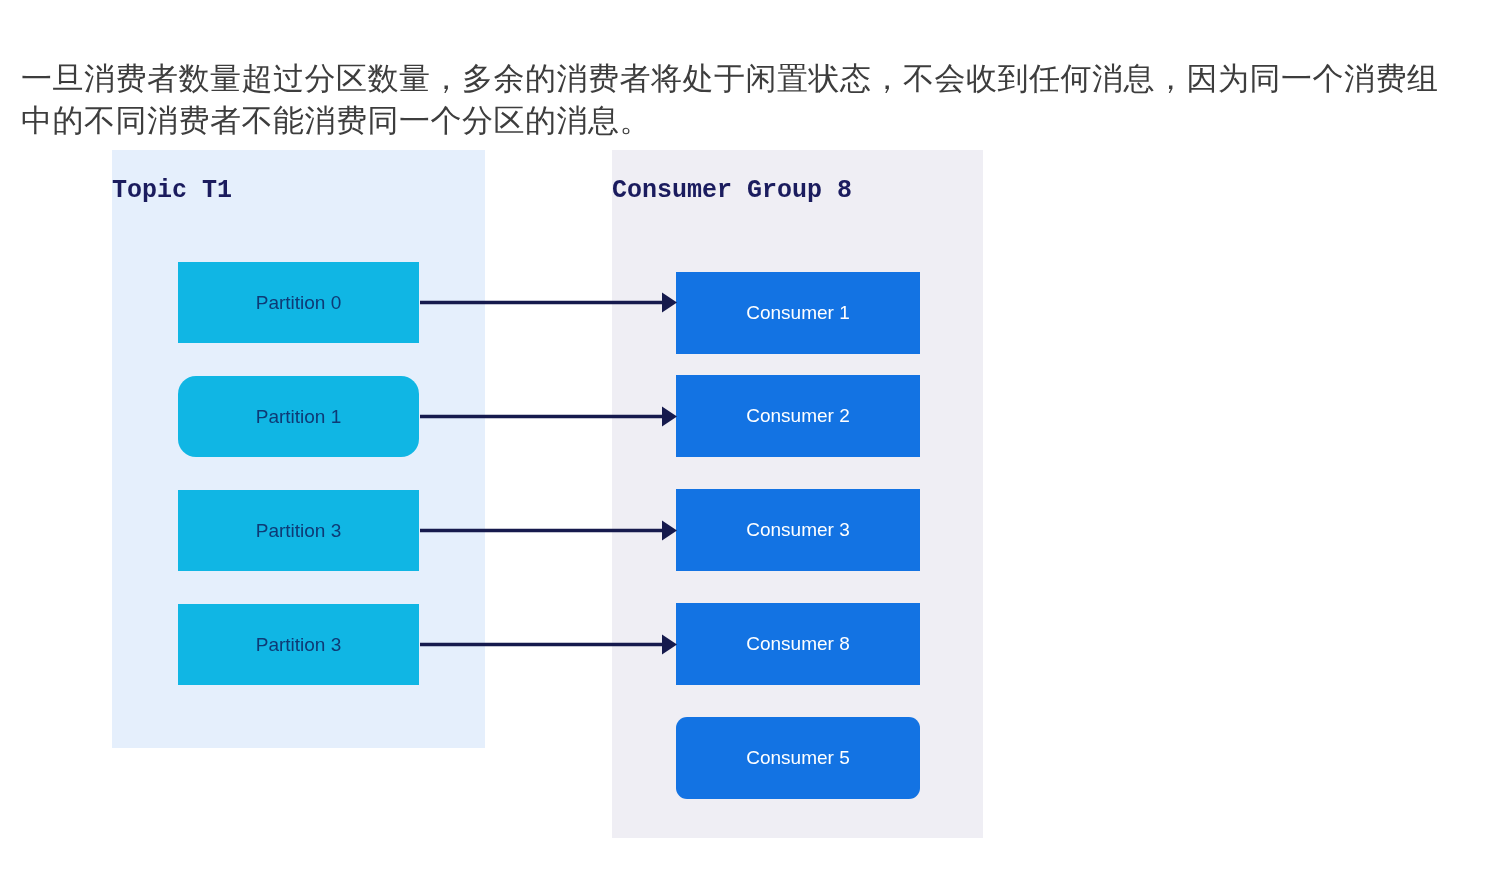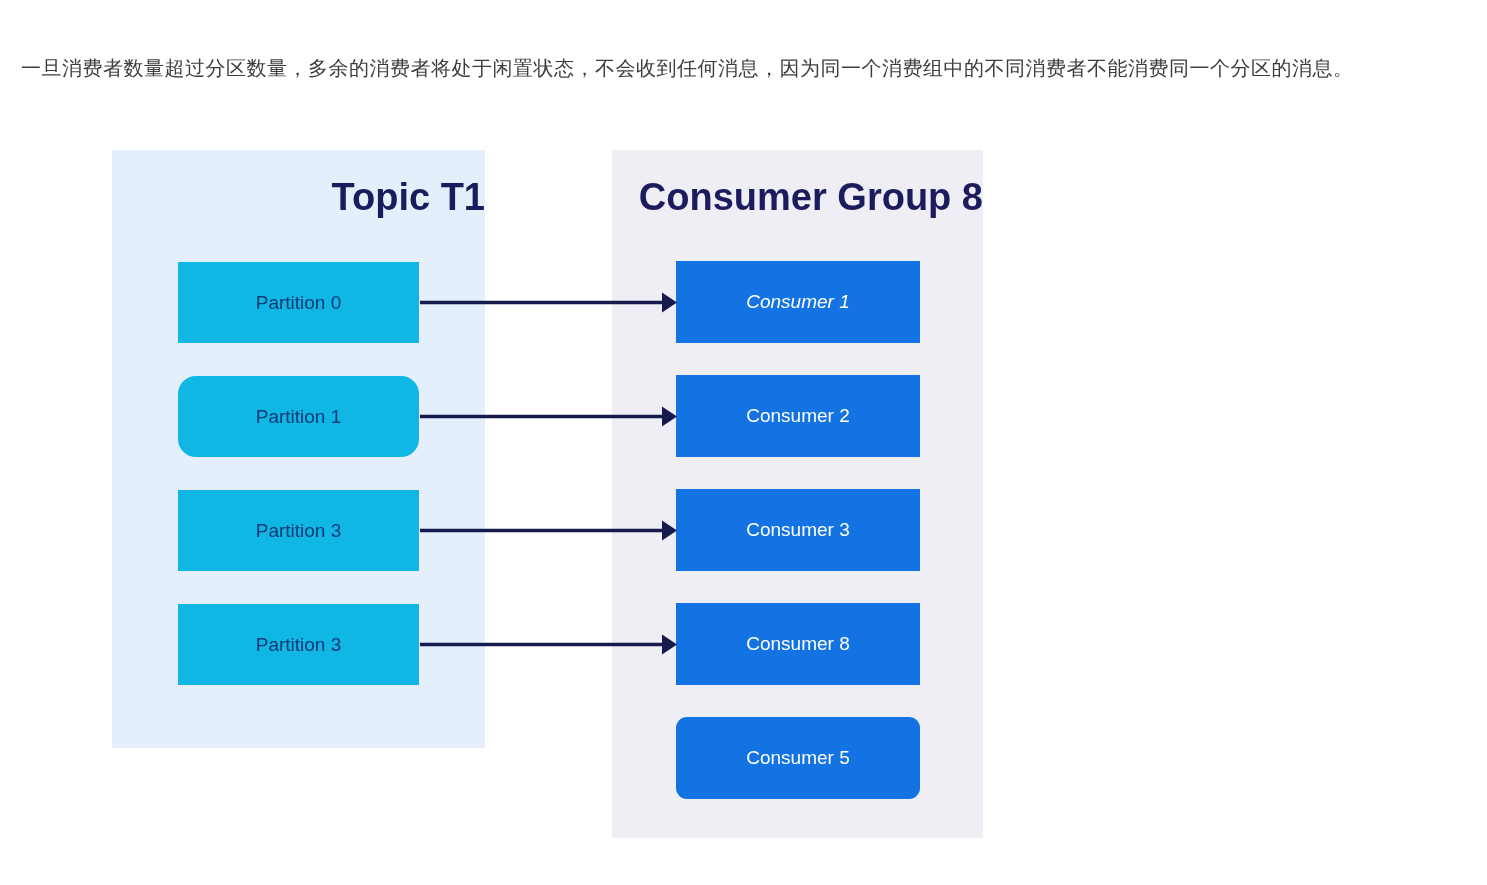--- a/index.html
+++ b/index.html
@@ -12,21 +12,21 @@
     position: relative;
     width: 1487px;
     height: 885px;
     overflow: hidden;
   }
   .intro {
     position: absolute;
     left: 21px;
     top: 27px;
     width: 1448px;
-    font-size: 20px;
+    font-size: 31px;
     line-height: 42px;
     color: var(--intro-text, #3d3d3d);
     letter-spacing: 0.5px;
   }
   .diagram {
     position: absolute;
     left: 0;
     top: 0;
     width: 1487px;
     height: 885px;
@@ -46,25 +46,26 @@
     top: 150px;
     width: 371px;
     height: 688px;
     background: var(--consumer-panel-bg, #efeef4);
   }
   .panel-title {
     position: absolute;
     top: 26px;
     left: 0;
     right: 0;
-    text-align: right;
-    font-size: 38px;
+    text-align: left;
+    font-size: 25px;
     font-weight: bold;
     color: var(--title-text, #1b1c5e);
     white-space: nowrap;
+    font-family: Liberation Mono, monospace;
   }
   .node-box {
     position: absolute;
     display: flex;
     align-items: center;
     justify-content: center;
     font-size: 19px;
     white-space: nowrap;
   }
   .partition-box {
@@ -101,21 +102,21 @@
 
   <div class="panel panel-consumer">
     <div class="panel-title">Consumer Group 8</div>
   </div>
 
   <div id="nodes-layer">
       <div class="node-box partition-box" style="top: 262px;">Partition 0</div>
       <div class="node-box partition-box" style="top: 376px; border-radius: 18px;">Partition 1</div>
       <div class="node-box partition-box" style="top: 490px;">Partition 3</div>
       <div class="node-box partition-box" style="top: 604px;">Partition 3</div>
-      <div class="node-box consumer-box" style="top: 261px; font-style: italic;">Consumer 1</div>
+      <div class="node-box consumer-box" style="top: 272px;">Consumer 1</div>
       <div class="node-box consumer-box" style="top: 375px;">Consumer 2</div>
       <div class="node-box consumer-box" style="top: 489px;">Consumer 3</div>
       <div class="node-box consumer-box" style="top: 603px;">Consumer 8</div>
       <div class="node-box consumer-box" style="top: 717px; border-radius: 11px;">Consumer 5</div>
     </div>
 
   <svg class="arrows-svg" id="arrows-svg" width="1487" height="885">
       <line x1="420" y1="302.5" x2="663" y2="302.5" stroke="#161a4d" stroke-width="3.5"></line>
       <polygon points="662,292.5 662,312.5 677,302.5" fill="#161a4d"></polygon>
       <line x1="420" y1="416.5" x2="663" y2="416.5" stroke="#161a4d" stroke-width="3.5"></line>

